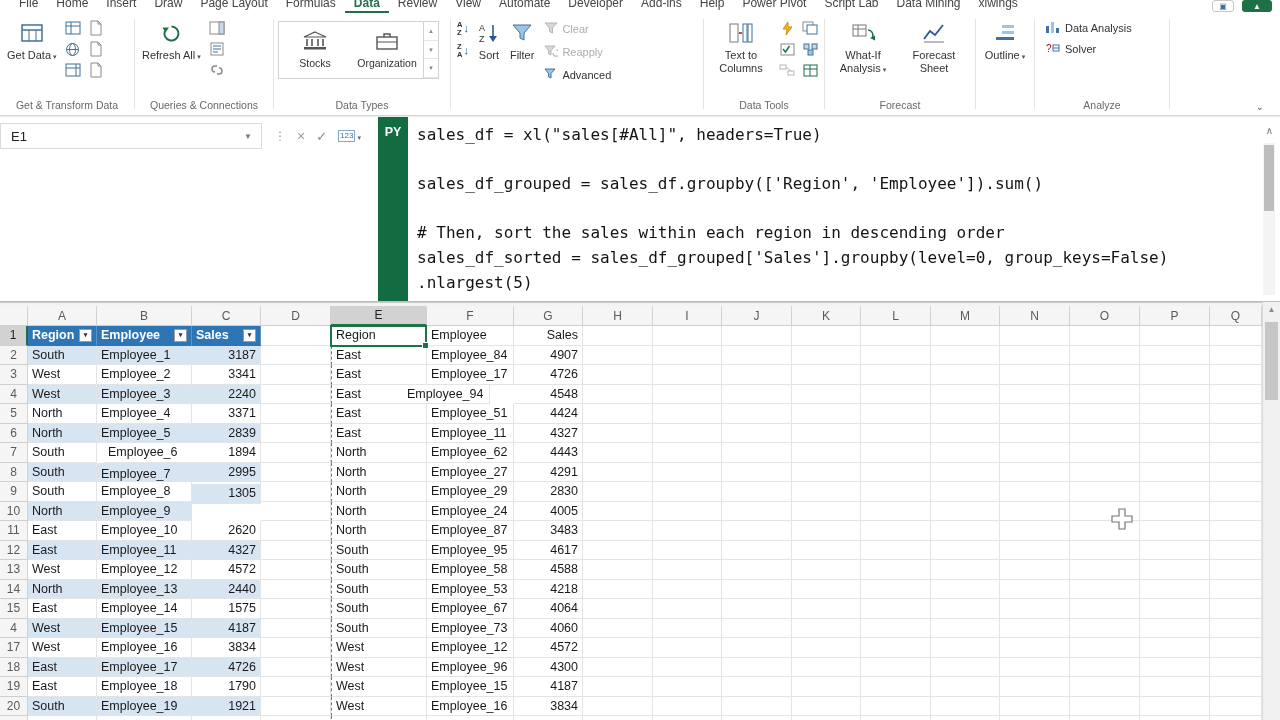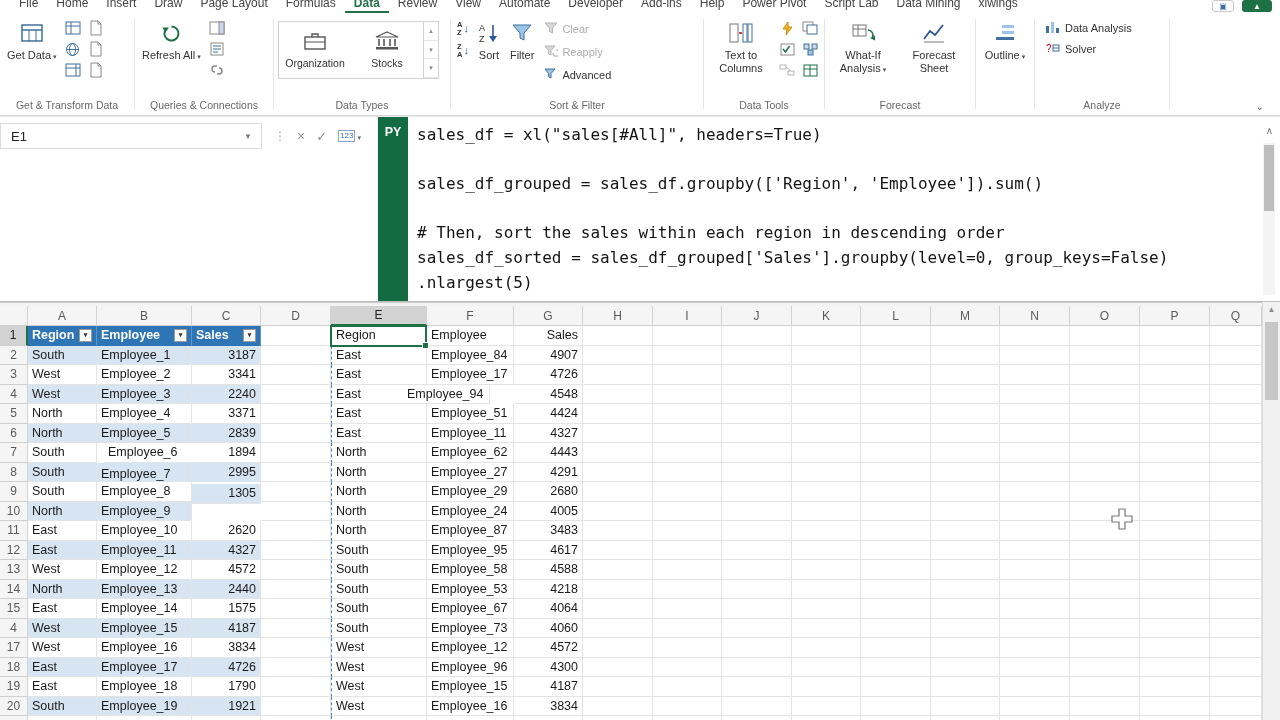--- a/index.html
+++ b/index.html
@@ -217,36 +217,36 @@
     </div>
     <div class="rgroup-label">Queries &amp; Connections</div>
   </div>
   <div class="rsep"></div>
 
   <div class="rgroup" style="width:176px">
     <div class="rgroup-content" style="padding-top:8px;">
       <div class="gallery">
         <div class="gal-item">
           <span><svg width="24" height="20" viewBox="0 0 24 20">
-                <rect x="2" y="6" width="20" height="12" fill="none" stroke="#555" stroke-width="1.4"></rect>
-                <path d="M9 6 V3 h6 v3" fill="none" stroke="#555" stroke-width="1.4"></path>
-                <line x1="2" y1="11" x2="22" y2="11" stroke="#555"></line>
-              </svg></span>
-          <span>Organization</span>
-        </div>
-        <div class="gal-item">
-          <span><svg width="24" height="20" viewBox="0 0 24 20">
                 <polygon points="12,1 23,6 1,6" fill="none" stroke="#555" stroke-width="1.2"></polygon>
                 <line x1="4" y1="8" x2="4" y2="15" stroke="#555" stroke-width="1.6"></line>
                 <line x1="9" y1="8" x2="9" y2="15" stroke="#555" stroke-width="1.6"></line>
                 <line x1="15" y1="8" x2="15" y2="15" stroke="#555" stroke-width="1.6"></line>
                 <line x1="20" y1="8" x2="20" y2="15" stroke="#555" stroke-width="1.6"></line>
                 <rect x="1" y="16" width="22" height="2.5" fill="#555"></rect>
               </svg></span>
           <span>Stocks</span>
+        </div>
+        <div class="gal-item">
+          <span><svg width="24" height="20" viewBox="0 0 24 20">
+                <rect x="2" y="6" width="20" height="12" fill="none" stroke="#555" stroke-width="1.4"></rect>
+                <path d="M9 6 V3 h6 v3" fill="none" stroke="#555" stroke-width="1.4"></path>
+                <line x1="2" y1="11" x2="22" y2="11" stroke="#555"></line>
+              </svg></span>
+          <span>Organization</span>
         </div>
         <div class="gal-arrows">
           <div>▴</div>
           <div>▾</div>
           <div>▾</div>
         </div>
       </div>
     </div>
     <div class="rgroup-label">Data Types</div>
   </div>
@@ -304,21 +304,20 @@
           <span>Reapply</span>
         </span>
         <span class="linebtn">
           <span><svg width="14" height="13" viewBox="0 0 14 13">
                 <path d="M1 1 H11 L7 5.5 V10 L4.5 8.8 V5.5 Z" fill="#9DC3E6" stroke="#41719C"></path>
               </svg></span>
           <span>Advanced</span>
         </span>
       </div>
     </div>
-    <div class="rgroup-label">Sort &amp; Filter</div>
   </div>
   <div class="rsep"></div>
 
   <div class="rgroup" style="width:120px">
     <div class="rgroup-content">
       <div class="bigbtn">
         <span class="icon24">
           <svg width="24" height="22" viewBox="0 0 24 22">
               <rect x="1" y="2" width="8" height="18" fill="none" stroke="#777"></rect>
               <rect x="14" y="2" width="4" height="18" fill="none" stroke="#41719C"></rect>
@@ -756,21 +755,21 @@
         <span class="ctext">1830</span>
       </div>
       <div class="cell" style="left: 261px; top: 176px; width: 70px; height: 19.5px;"></div>
       <div class="cell ecol" style="left: 331px; top: 176px; width: 96px; height: 19.5px;">
         <span class="ctext">North</span>
       </div>
       <div class="cell" style="left: 427px; top: 176px; width: 87px; height: 19.5px;">
         <span class="ctext">Employee_29</span>
       </div>
       <div class="cell num" style="left: 514px; top: 176px; width: 69px; height: 19.5px;">
-        <span class="ctext">2680</span>
+        <span class="ctext">2830</span>
       </div>
       <div class="cell" style="left: 583px; top: 176px; width: 70px; height: 19.5px;"></div>
       <div class="cell" style="left: 653px; top: 176px; width: 69px; height: 19.5px;"></div>
       <div class="cell" style="left: 722px; top: 176px; width: 70px; height: 19.5px;"></div>
       <div class="cell" style="left: 792px; top: 176px; width: 69px; height: 19.5px;"></div>
       <div class="cell" style="left: 861px; top: 176px; width: 70px; height: 19.5px;"></div>
       <div class="cell" style="left: 931px; top: 176px; width: 69px; height: 19.5px;"></div>
       <div class="cell" style="left: 1000px; top: 176px; width: 70px; height: 19.5px;"></div>
       <div class="cell" style="left: 1070px; top: 176px; width: 70px; height: 19.5px;"></div>
       <div class="cell" style="left: 1140px; top: 176px; width: 70px; height: 19.5px;"></div>

